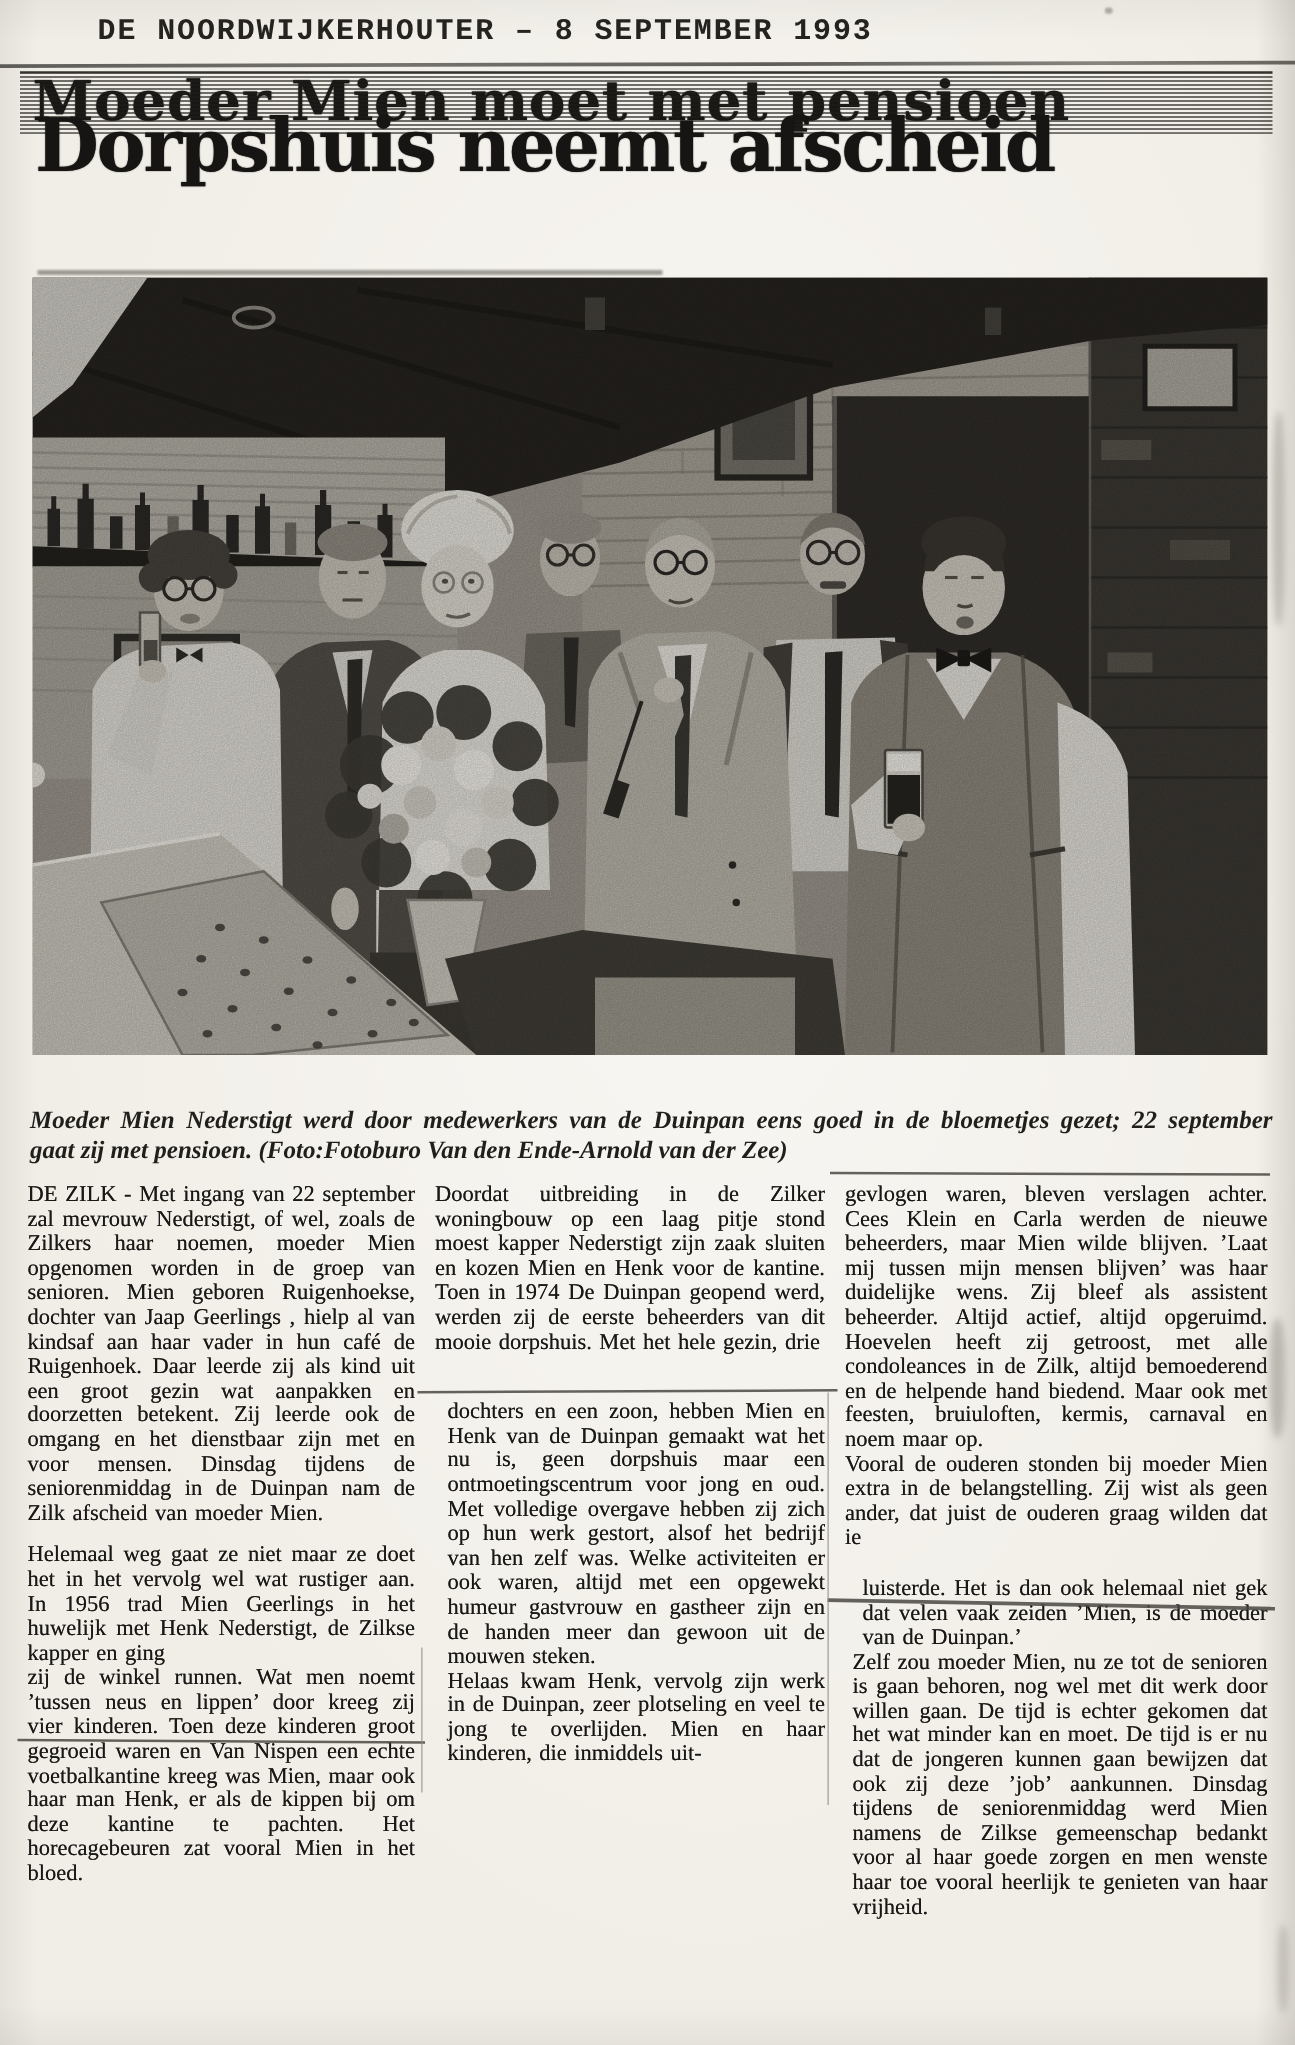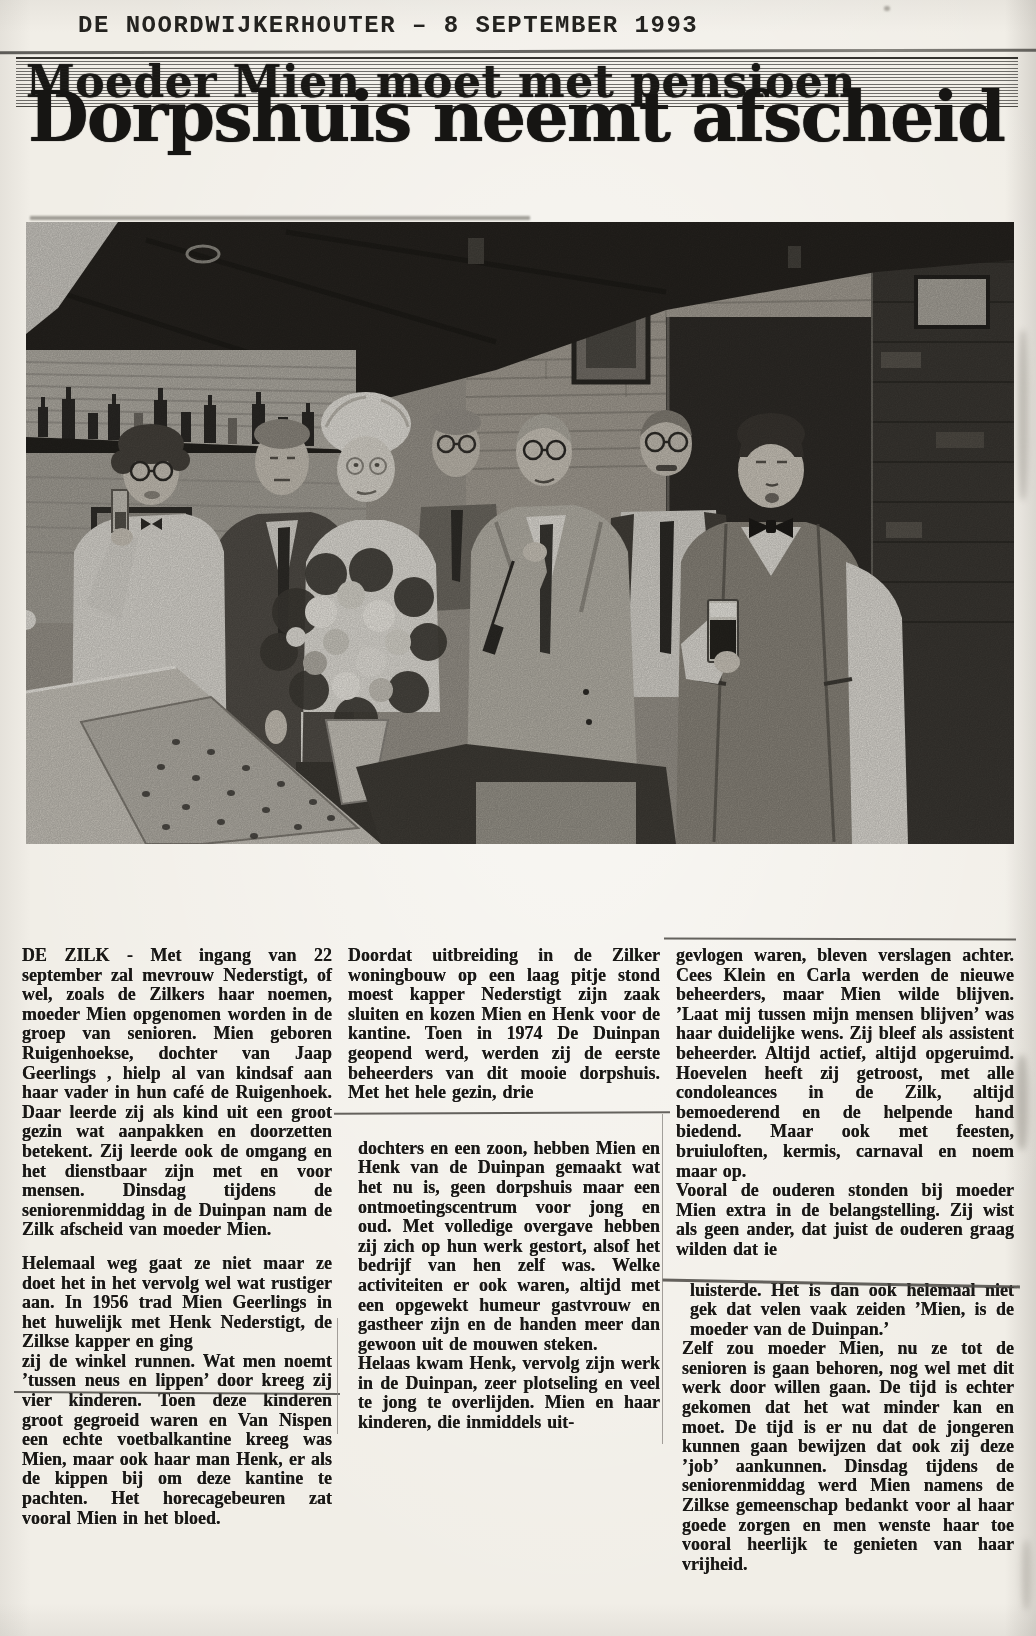--- a/index.html
+++ b/index.html
@@ -38,40 +38,39 @@
   .kicker-text{
     position:absolute;left:10px;top:1px;
     font-family:"DejaVu Serif", serif;font-weight:700;
     font-size:44px;line-height:48px;letter-spacing:.5px;
     color:#181714;text-shadow:0 0 1.2px rgba(25,24,22,.85);
     white-space:nowrap;
   }
   .headline{
     position:absolute;left:28px;top:84px;width:995px;
     font-family:"DejaVu Serif", serif;font-weight:700;
-    font-size:70px;line-height:66px;letter-spacing:-2px;
+    font-size:59px;line-height:66px;letter-spacing:-2px;
     color:#161513;text-shadow:0 0 1px rgba(20,20,18,.9);
   }
   .headline span{display:block;}
   .photo-wrap{position:absolute;left:26px;top:222px;width:988px;height:622px;}
   .photo-wrap svg{display:block;}
   .caption{
     position:absolute;left:24px;top:884px;width:994px;
     font-style:italic;font-weight:700;font-size:20px;line-height:24px;
     color:#201f1c;
   }
   .caption .l1{text-align:justify;text-align-last:justify;}
   .caption .l2{text-align:left;}
   .columns{
     position:absolute;left:22px;top:946px;width:996px;
     display:flex;gap:16px;
     font-size:18px;line-height:19.6px;text-align:justify;
     color:#191816;text-shadow:0 0 .5px rgba(25,24,22,.8);
     word-spacing:1.5px;
-    font-weight:bold;
   }
   .col{flex:0 0 auto;}
   .col1{width:310px;}
   .col2{width:312px;}
   .col3{width:338px;}
   .col p{margin:0;}
   .col1 .p2{margin-top:14px;}
   .col1 .p3{}
   .col2 .shift{padding-left:10px;margin-top:36px;}
   .col3 .p3{padding-left:14px;margin-top:21px;}
@@ -398,20 +397,24 @@
             <ellipse cx="120" cy="572" rx="4" ry="3"></ellipse>
           <ellipse cx="305" cy="596" rx="4" ry="3"></ellipse>
             <ellipse cx="140" cy="605" rx="4" ry="3"></ellipse>
         </g>
       </g>
 
       <rect width="988" height="622" filter="url(#noiseF)" opacity=".22"></rect>
     </svg>
   </div>
 
+  <div class="caption">
+    <div class="l1">Moeder Mien Nederstigt werd door medewerkers van de Duinpan eens goed in de bloemetjes gezet; 22 september</div>
+    <div class="l2">gaat zij met pensioen. (Foto:Fotoburo Van den Ende-Arnold van der Zee)</div>
+  </div>
 
   <div class="columns">
     <div class="col col1">
       <p class="p1">DE ZILK - Met ingang van 22 september zal mevrouw Nederstigt, of wel, zoals de Zilkers haar noemen, moeder Mien opgenomen worden in de groep van senioren. Mien geboren Ruigenhoekse, dochter van Jaap Geerlings , hielp al van kindsaf aan haar vader in hun café de Ruigenhoek. Daar leerde zij als kind uit een groot gezin wat aanpakken en doorzetten betekent. Zij leerde ook de omgang en het dienstbaar zijn met en voor mensen. Dinsdag tijdens de seniorenmiddag in de Duinpan nam de Zilk afscheid van moeder Mien.</p>
       <p class="p2">Helemaal weg gaat ze niet maar ze doet het in het vervolg wel wat rustiger aan. In 1956 trad Mien Geerlings in het huwelijk met Henk Nederstigt, de Zilkse kapper en ging</p>
       <p class="p3">zij de winkel runnen. Wat men noemt ’tussen neus en lippen’ door kreeg zij vier kinderen. Toen deze kinderen groot gegroeid waren en Van Nispen een echte voetbalkantine kreeg was Mien, maar ook haar man Henk, er als de kippen bij om deze kantine te pachten. Het horecagebeuren zat vooral Mien in het bloed.</p>
     </div>
     <div class="col col2">
       <p class="p1">Doordat uitbreiding in de Zilker woningbouw op een laag pitje stond moest kapper Nederstigt zijn zaak sluiten en kozen Mien en Henk voor de kantine. Toen in 1974 De Duinpan geopend werd, werden zij de eerste beheerders van dit mooie dorpshuis. Met het hele gezin, drie</p>
       <div class="shift">

